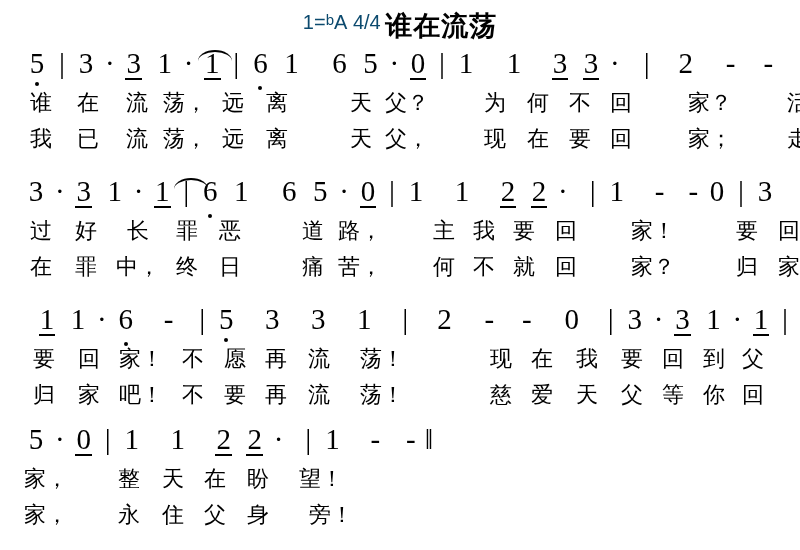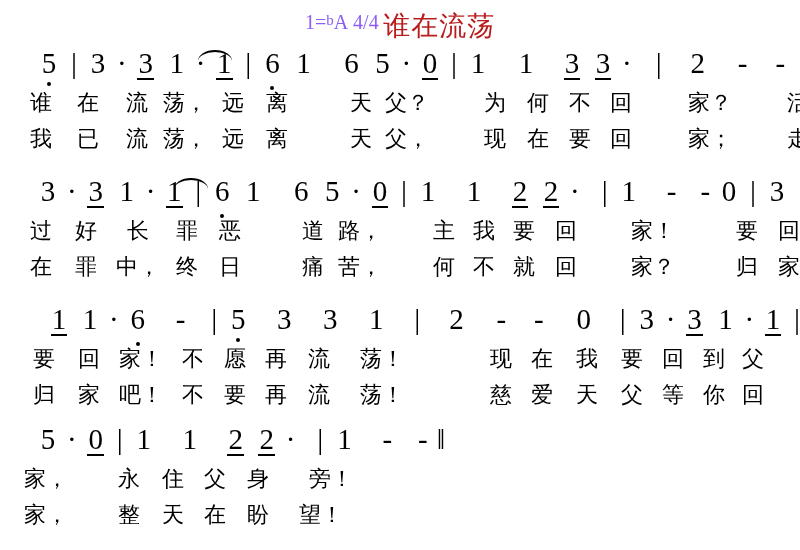--- a/index.html
+++ b/index.html
@@ -22,51 +22,51 @@
   
   .title-row {
     position: absolute;
     top: 8px;
     left: 0;
     width: 800px;
     text-align: center;
     white-space: nowrap;
   }
   .key-sig {
-    font-family: Liberation Serif, serif;
+    font-family: Liberation Sans, sans-serif;
     font-size: 20px;
-    color: #8b5cf6;
+    color: #0c4a6e;
     vertical-align: 6px;
   }
   .key-sig .flat {
     font-size: 15px;
     vertical-align: 4px;
   }
   .title-text {
     font-family: "DejaVu Sans", sans-serif;
     font-size: 27px;
-    font-weight: normal;
-    color: #b91c1c;
+    font-weight: bold;
+    color: #000000;
     letter-spacing: 1px;
   }
 
   
   .system {
     position: absolute;
     left: 0;
     width: 800px;
   }
   .note-line {
     position: relative;
     height: 40px;
     white-space: nowrap;
     font-family: "Liberation Serif", serif;
     font-size: 28px;
     color: #000;
-    padding-left: 36px;
+    padding-left: 24px;
     box-sizing: border-box;
   }
   .lyric-line {
     position: relative;
     height: 36px;
     white-space: nowrap;
     font-family: "DejaVu Sans", sans-serif;
     font-size: 22px;
     color: #000;
     padding-left: 24px;
@@ -426,32 +426,32 @@
       <span class="tok" style="width:24px"><span class="num">1</span></span>
       <span class="sp" style="width:12px"></span>
       <span class="dash">-</span>
       <span class="sp" style="width:12px"></span>
       <span class="dash">-</span>
       <span class="bar">‖</span>
     </div>
     <div class="lyric-line">
       <span class="lyr" style="width:44px">家，</span>
       <span class="sp" style="width:28px"></span>
+      <span class="lyr" style="width:38px">整</span>
+      <span class="lyr" style="width:36px">天</span>
+      <span class="lyr" style="width:34px">在</span>
+      <span class="lyr" style="width:38px">盼</span>
+      <span class="sp" style="width:8px"></span>
+      <span class="lyr" style="width:44px">望！</span>
+    </div>
+    <div class="lyric-line">
+      <span class="lyr" style="width:44px">家，</span>
+      <span class="sp" style="width:28px"></span>
       <span class="lyr" style="width:38px">永</span>
       <span class="lyr" style="width:36px">住</span>
       <span class="lyr" style="width:34px">父</span>
       <span class="lyr" style="width:38px">身</span>
       <span class="sp" style="width:18px"></span>
       <span class="lyr" style="width:44px">旁！</span>
     </div>
-    <div class="lyric-line">
-      <span class="lyr" style="width:44px">家，</span>
-      <span class="sp" style="width:28px"></span>
-      <span class="lyr" style="width:38px">整</span>
-      <span class="lyr" style="width:36px">天</span>
-      <span class="lyr" style="width:34px">在</span>
-      <span class="lyr" style="width:38px">盼</span>
-      <span class="sp" style="width:8px"></span>
-      <span class="lyr" style="width:44px">望！</span>
-    </div>
   </div>
 
 </div>
 
 </body></html>

